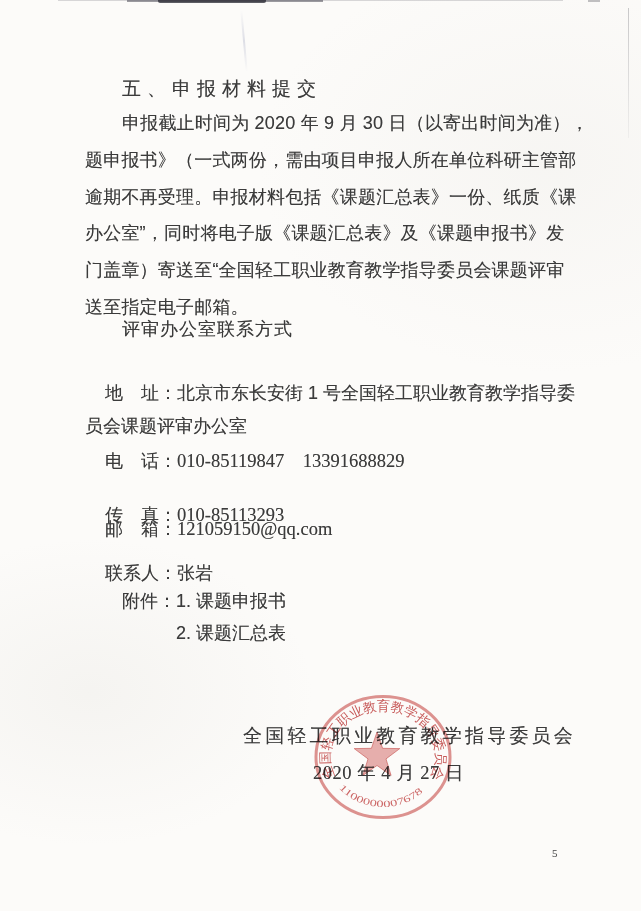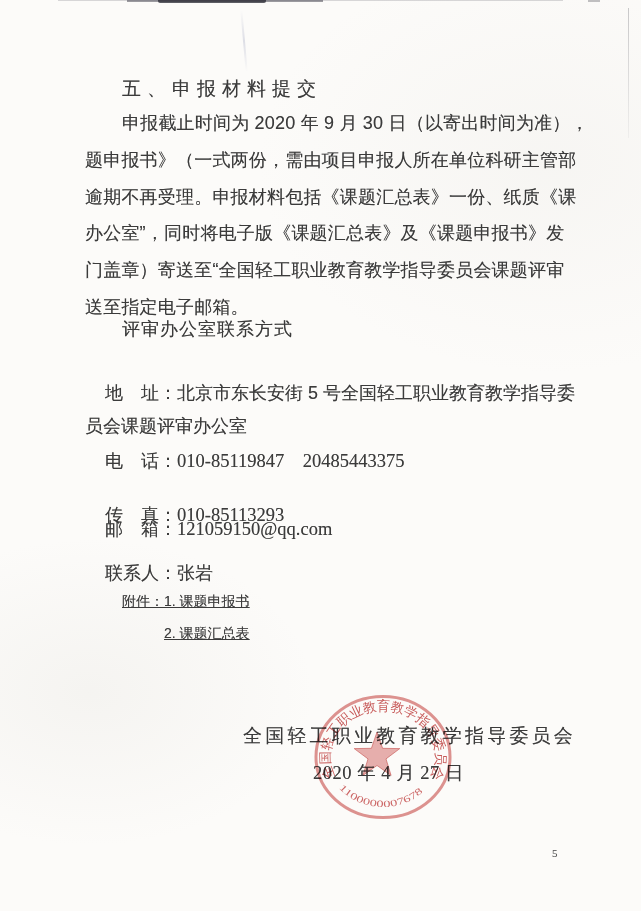--- a/index.html
+++ b/index.html
@@ -26,21 +26,21 @@
 
   .contact-heading { left:122px; top:317px; font-size:18px; letter-spacing:1px; line-height:24px; }
   .contact-entry { left:85px; width:502px; font-size:18px; line-height:33px; text-indent:37px; white-space:pre-wrap; }
   .entry-address { top:344px; }
   .entry-phone   { top:412px; }
   .entry-fax     { top:466px; }
   .entry-email   { top:480px; }
   .entry-person  { top:524px; }
   .contact-entry .val-latin { font-family:"Liberation Serif","DejaVu Serif",serif; font-size:18.5px; }
 
-  .attachments { left:122px; top:585px; font-size:14px; display:flex;text-decoration:underline; }
+  .attachments { left:122px; top:585px; font-size:18px; display:flex; }
   .attach-label { line-height:32px; white-space:pre; }
   .attach-items { }
   .attach-item { line-height:32px; white-space:pre; }
 
   .signature { left:243px; top:723px; font-size:19px; letter-spacing:3.2px; line-height:26px; }
   .doc-date  { left:313px; top:761px; font-size:18.5px; letter-spacing:0.5px; line-height:24px; }
   .page-number { left:552px; top:847px; font-size:11px; color:#5a5a5a; }
 
   
   .artifact { position:absolute; }
@@ -77,25 +77,25 @@
     <div class="para-line">题申报书》（一式两份，需由项目申报人所在单位科研主管部</div>
     <div class="para-line">逾期不再受理。申报材料包括《课题汇总表》一份、纸质《课</div>
     <div class="para-line">办公室”，同时将电子版《课题汇总表》及《课题申报书》发</div>
     <div class="para-line">门盖章）寄送至“全国轻工职业教育教学指导委员会课题评审</div>
     <div class="para-line">送至指定电子邮箱。</div>
   </div>
 
   <div class="txt contact-heading">评审办公室联系方式</div>
 
   <div class="txt contact-entry entry-address">
-    <span>地　址：</span><span>北京市东长安街 5 号全国轻工职业教育教学指导委员会课题评审办公室</span>
+    <span>地　址：</span><span>北京市东长安街 1 号全国轻工职业教育教学指导委员会课题评审办公室</span>
   </div>
 
   <div class="txt contact-entry entry-phone">
-    <span>电　话：</span><span class="val-latin">010-85119847    20485443375</span>
+    <span>电　话：</span><span class="val-latin">010-85119847    13391688829</span>
   </div>
 
   <div class="txt contact-entry entry-fax">
     <span>传　真：</span><span class="val-latin">010-85113293</span>
   </div>
 
   <div class="txt contact-entry entry-email">
     <span>邮　箱：</span><span class="val-latin">121059150@qq.com</span>
   </div>
 

